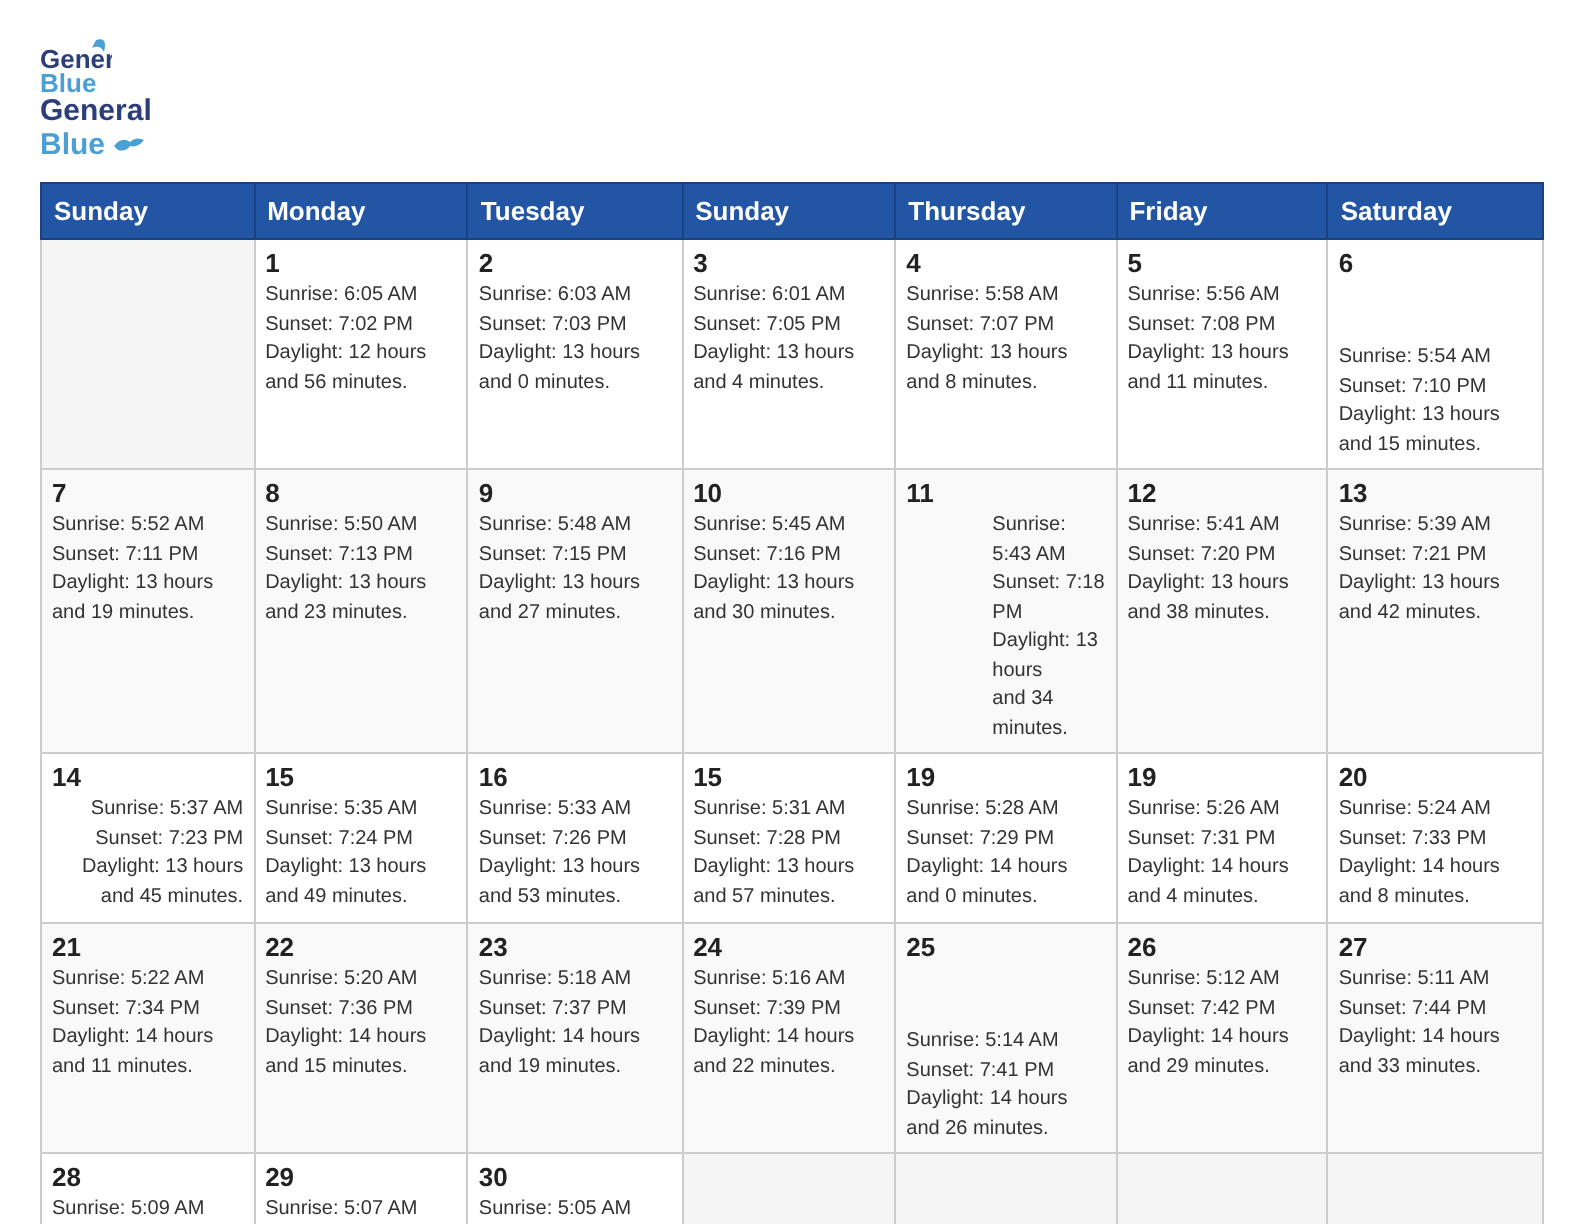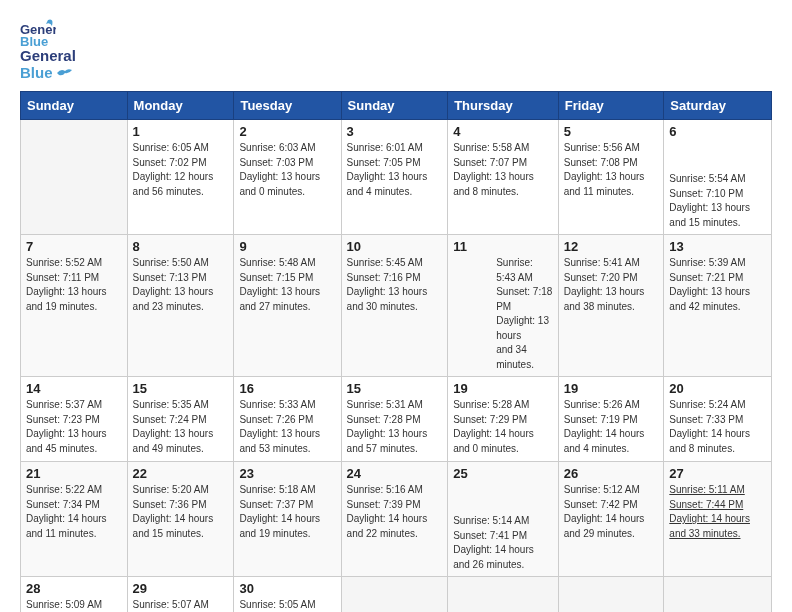--- a/index.html
+++ b/index.html
@@ -218,21 +218,21 @@
             <span class="day-num">13</span>
             <div class="cell-info" style="white-space: pre-line;">Sunrise: 5:39 AM
 Sunset: 7:21 PM
 Daylight: 13 hours
 and 42 minutes.</div>
           </td>
         </tr>
         <tr class="week-row">
           <td>
             <span class="day-num">14</span>
-            <div class="cell-info" style="white-space: pre-line;">Sunrise: 5:37 AM
+            <div class="cell-info" style="white-space: pre-line; text-align: right;">Sunrise: 5:37 AM
 Sunset: 7:23 PM
 Daylight: 13 hours
 and 45 minutes.</div>
           </td>
           <td>
             <span class="day-num">15</span>
             <div class="cell-info" style="white-space: pre-line;">Sunrise: 5:35 AM
 Sunset: 7:24 PM
 Daylight: 13 hours
 and 49 minutes.</div>
@@ -254,21 +254,21 @@
           <td>
             <span class="day-num">19</span>
             <div class="cell-info" style="white-space: pre-line;">Sunrise: 5:28 AM
 Sunset: 7:29 PM
 Daylight: 14 hours
 and 0 minutes.</div>
           </td>
           <td>
             <span class="day-num">19</span>
             <div class="cell-info" style="white-space: pre-line;">Sunrise: 5:26 AM
-Sunset: 7:19 PM
+Sunset: 7:31 PM
 Daylight: 14 hours
 and 4 minutes.</div>
           </td>
           <td>
             <span class="day-num">20</span>
             <div class="cell-info" style="white-space: pre-line;">Sunrise: 5:24 AM
 Sunset: 7:33 PM
 Daylight: 14 hours
 and 8 minutes.</div>
           </td>
@@ -311,21 +311,21 @@
           </td>
           <td>
             <span class="day-num">26</span>
             <div class="cell-info" style="white-space: pre-line;">Sunrise: 5:12 AM
 Sunset: 7:42 PM
 Daylight: 14 hours
 and 29 minutes.</div>
           </td>
           <td>
             <span class="day-num">27</span>
-            <div class="cell-info" style="white-space: pre-line; text-decoration: underline;">Sunrise: 5:11 AM
+            <div class="cell-info" style="white-space: pre-line;">Sunrise: 5:11 AM
 Sunset: 7:44 PM
 Daylight: 14 hours
 and 33 minutes.</div>
           </td>
         </tr>
         <tr class="week-row">
           <td>
             <span class="day-num">28</span>
             <div class="cell-info" style="white-space: pre-line;">Sunrise: 5:09 AM
 Sunset: 5:45 PM

